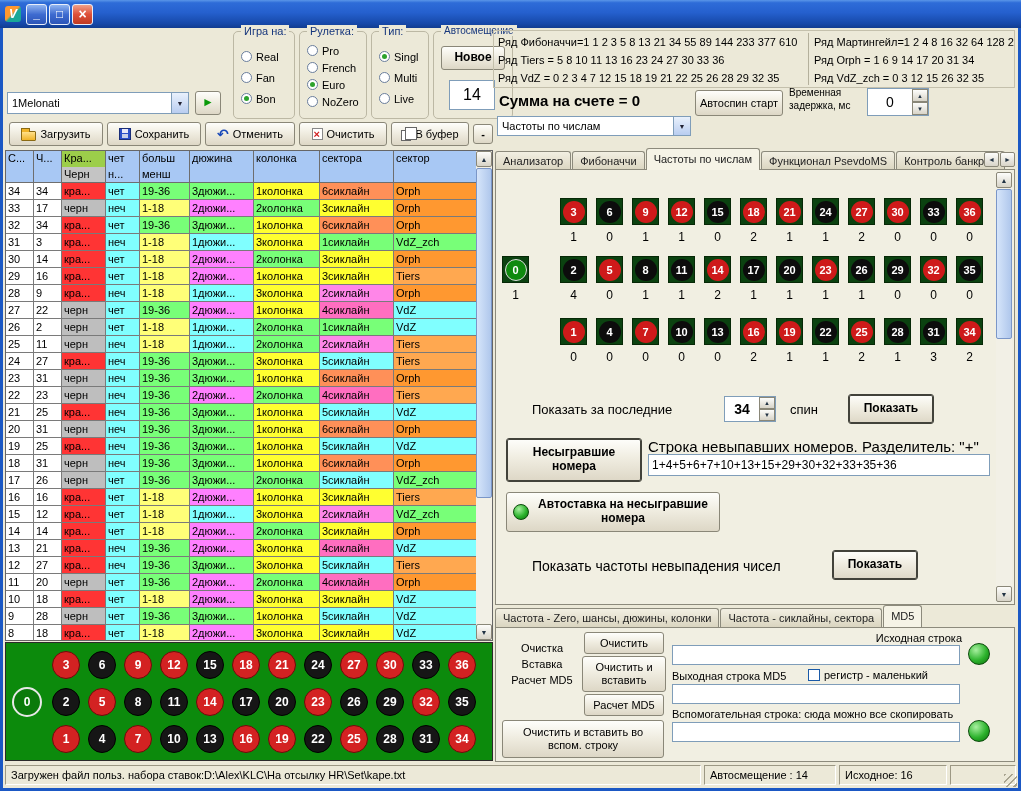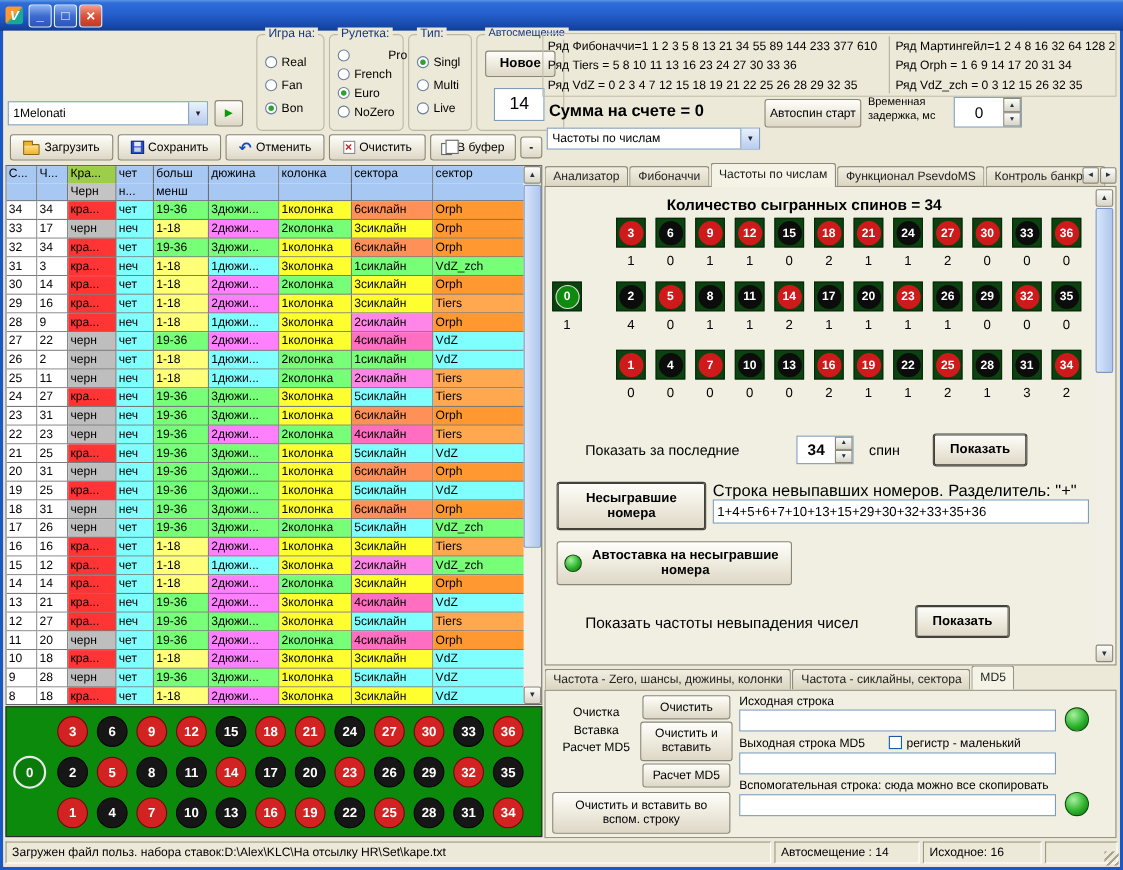--- a/index.html
+++ b/index.html
@@ -148,21 +148,21 @@
             <div style="display: inline;">Bon</div>
           </div>
         </div>
     </div>
 
     <div class="gb tight" style="left:296px;top:3px;width:68px;height:88px;padding-top:8px">
       <span class="legend">Рулетка:</span>
       <div>
           <div class="radio-item">
             <div class="radio-circle"></div>
-            <div style="display: inline; margin-left: 31px;">Pro</div>
+            <div style="display: inline;">Pro</div>
           </div>
           <div class="radio-item">
             <div class="radio-circle"></div>
             <div style="display: inline;">French</div>
           </div>
           <div class="radio-item">
             <div class="radio-circle sel"></div>
             <div style="display: inline;">Euro</div>
           </div>
           <div class="radio-item">
@@ -635,21 +635,20 @@
         <div class="tab">Анализатор</div>
         <div class="tab">Фибоначчи</div>
         <div class="tab active">Частоты по числам</div>
         <div class="tab">Функционал PsevdoMS</div>
         <div class="tab">Контроль банкрол</div>
       </div>
     <div class="tscroll" style="left:981px;top:124px">◄</div>
     <div class="tscroll" style="left:997px;top:124px">►</div>
 
     <div class="tabpage" style="left:492px;top:141px;width:520px;height:436px">
-      <div class="freq-title">Количество сыгранных спинов = 34</div>
       <div>
           <div class="freq-chip" style="left: 64px; top: 28px;">
             <div class="freq-circ red">3</div>
           </div>
           <div class="freq-count" style="left: 64px; top: 60px;">1</div>
           <div class="freq-chip" style="left: 100px; top: 28px;">
             <div class="freq-circ blk">6</div>
           </div>
           <div class="freq-count" style="left: 100px; top: 60px;">0</div>
           <div class="freq-chip" style="left: 136px; top: 28px;">
@@ -832,21 +831,21 @@
 
     <div class="tabpage" style="left:492px;top:599px;width:520px;height:135px">
       <div class="abs prelines" style="left:8px;top:12px;width:76px;line-height:16px">Очистка
 Вставка
 Расчет MD5</div>
       <div class="btn" style="left:88px;top:4px;width:80px;height:22px">Очистить</div>
       <div class="btn" style="left:86px;top:28px;width:84px;height:36px;padding:0 6px">Очистить и вставить</div>
       <div class="btn" style="left:88px;top:66px;width:80px;height:22px">Расчет MD5</div>
       <div class="btn" style="left:6px;top:92px;width:162px;height:38px;padding:0 8px">Очистить и  вставить во вспом. строку</div>
 
-      <div class="abs" style="left:176px;top:4px;width:290px;text-align:left">Исходная строка</div>
+      <div class="abs" style="left:176px;top:4px;width:290px;text-align:right">Исходная строка</div>
       <input class="tbox abs" style="left: 176px; top: 17px; width: 288px; height: 20px;">
       <div class="led abs" style="left:472px;top:15px;width:22px;height:22px"></div>
 
       <div class="abs" style="left:176px;top:42px">Выходная строка MD5</div>
       <div class="abs" style="left:312px;top:41px">
         <span class="cb"></span><span>регистр  - маленький</span>
       </div>
       <input class="tbox abs" style="left: 176px; top: 56px; width: 288px; height: 20px;">
 
       <div class="abs" style="left:176px;top:80px">Вспомогательная строка: сюда можно все скопировать</div>

